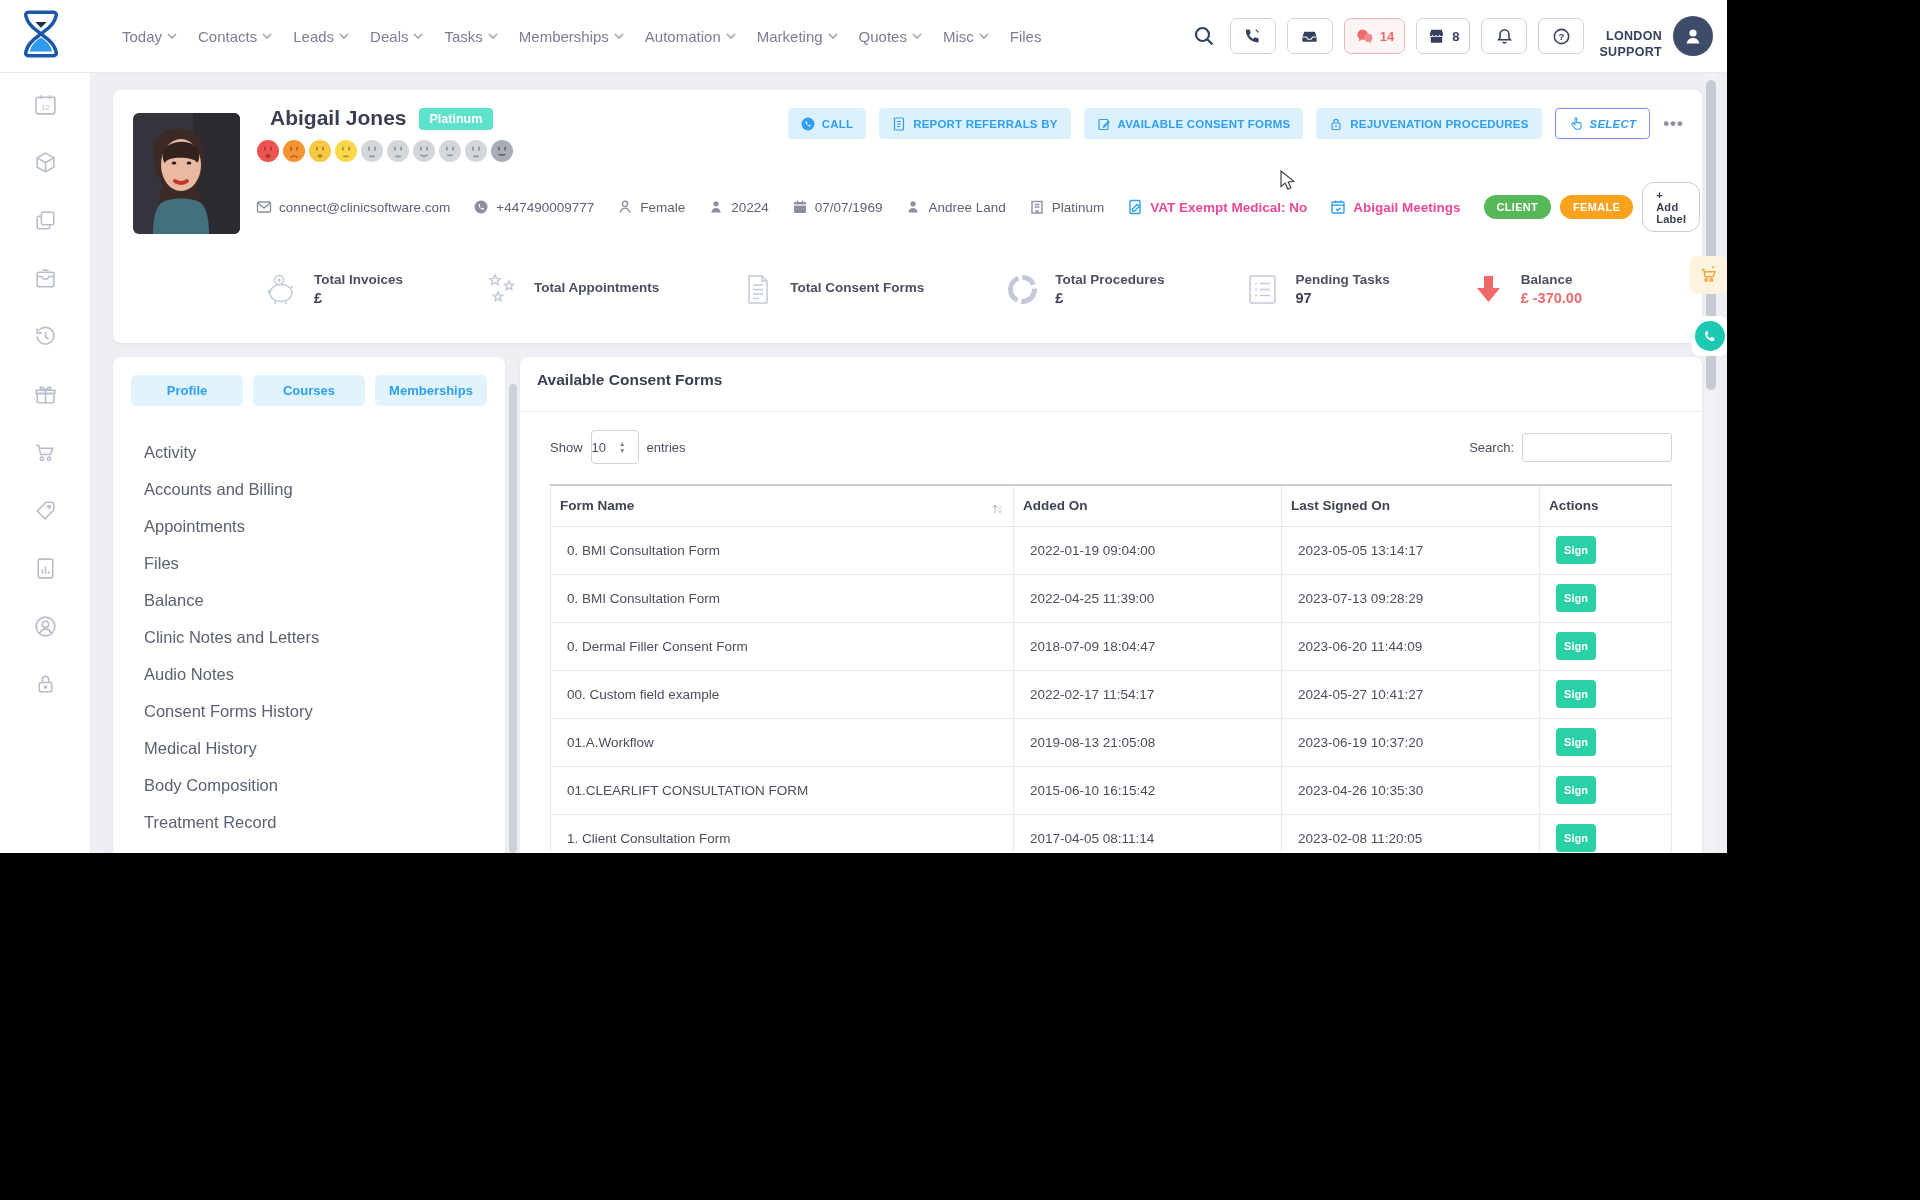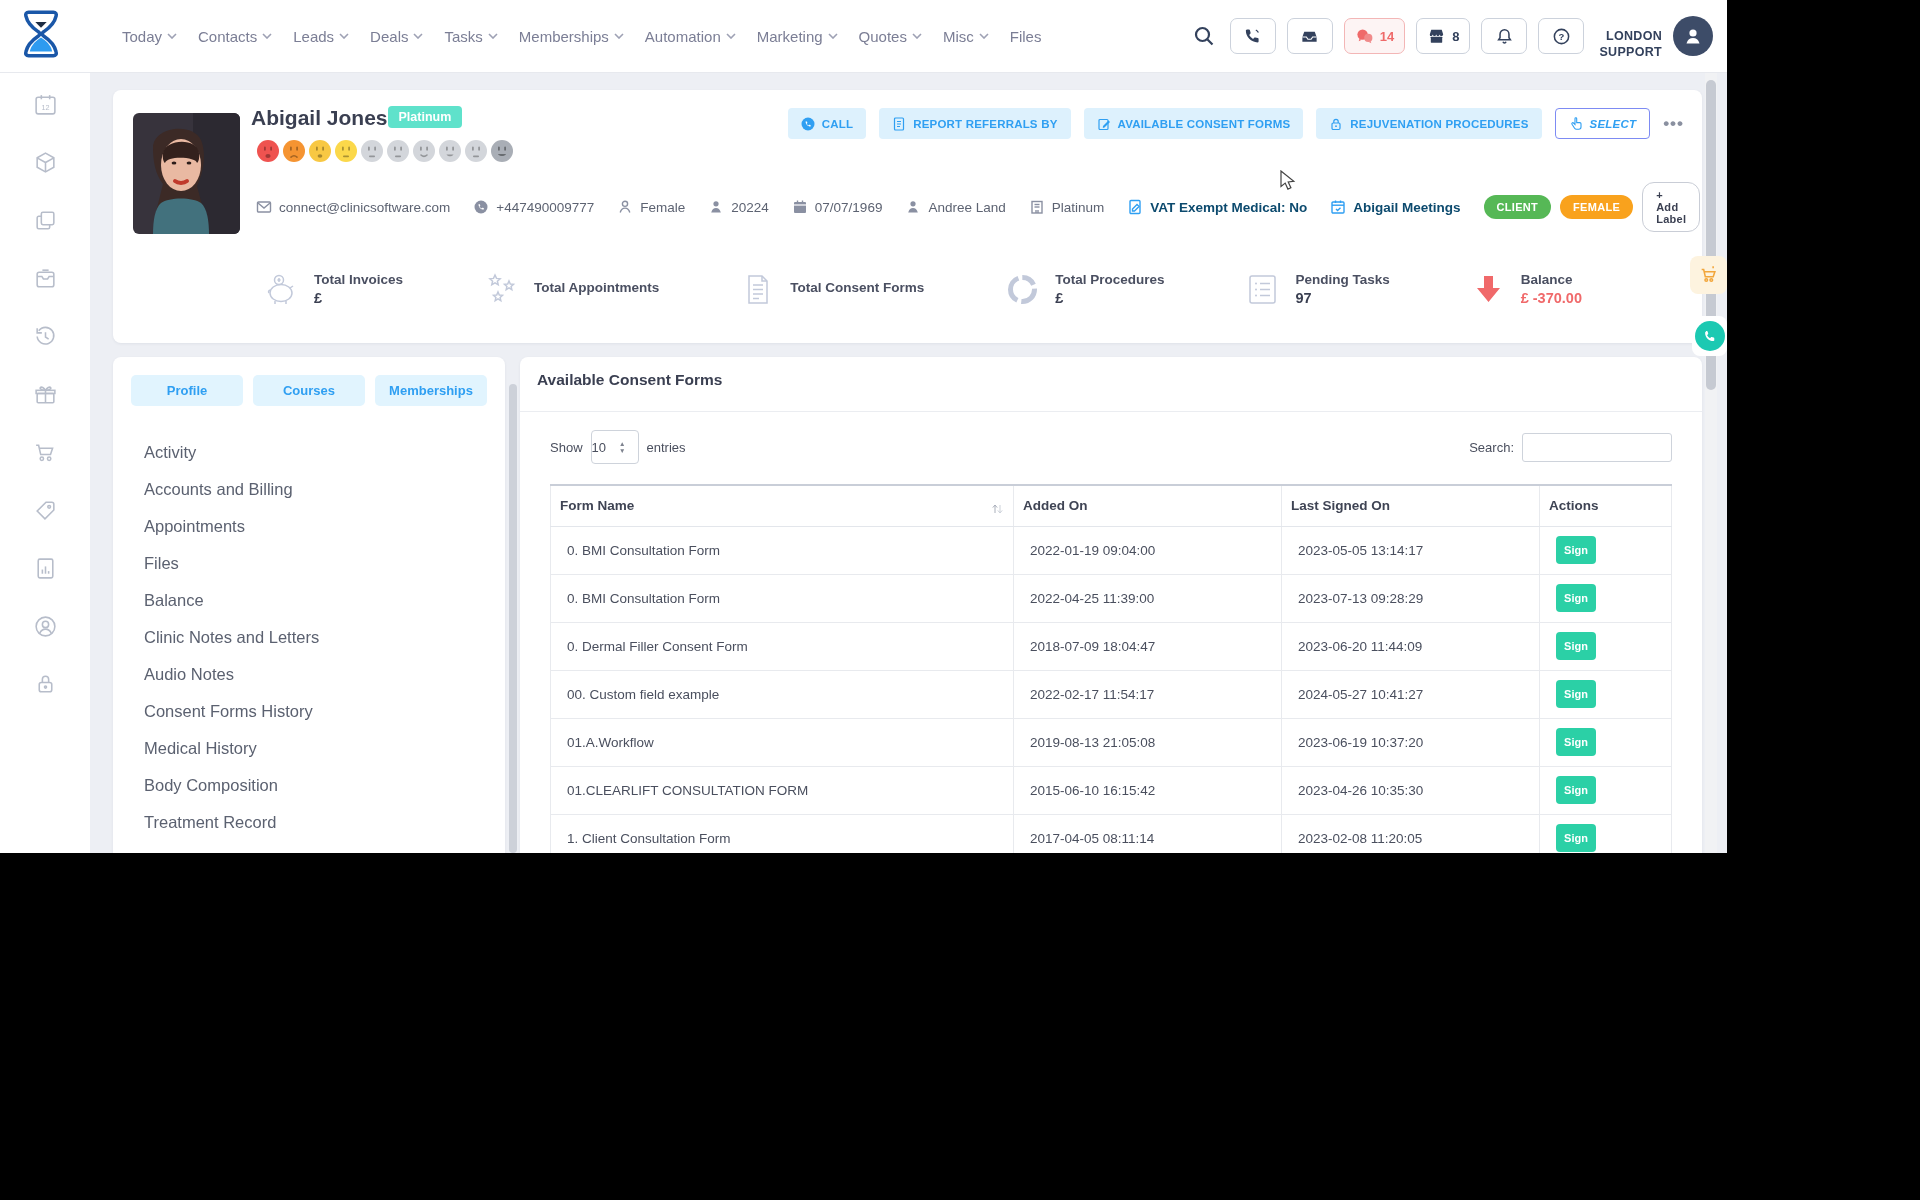--- a/index.html
+++ b/index.html
@@ -27,29 +27,29 @@
 
   
   .sidebar { position:absolute; left:0; top:72px; width:90px; height:781px; background:#fff;
              display:flex; flex-direction:column; align-items:center; padding-top:20px; gap:33px; }
   .sb-icon { width:25px; height:25px; stroke:#b7bdca; stroke-width:1.5; fill:none; cursor:pointer; flex:none; }
 
   
   .card { background:#fff; border-radius:8px; box-shadow:0 1px 3px rgba(40,50,80,.07); }
   .client-card { position:absolute; left:113px; top:90px; width:1589px; height:253px; }
   .photo { position:absolute; left:20px; top:23px; width:107px; height:121px; border-radius:6px; overflow:hidden; }
-  .name-row { position:absolute; left:138px; top:16px; display:flex; align-items:flex-start; }
+  .name-row { position:absolute; left:157px; top:16px; display:flex; align-items:flex-end; gap:12px; }
   .client-name { font-size:21px; font-weight:bold; color:#3a3f51; }
   .tier-badge { background:#5fe2cb; color:#fff; font-size:12.5px; font-weight:bold; padding:4px 11px; border-radius:4px; }
   .moods { position:absolute; left:143px; top:49px; display:flex; gap:2px; }
   .mood { width:24px; height:24px; cursor:pointer; }
   .contact-row { position:absolute; left:143px; top:92px; right:20px; display:flex; align-items:center; gap:23px; }
   .c-item { display:flex; align-items:center; gap:7px; color:#5d6372; font-size:13.5px; white-space:nowrap; }
   .c-item svg { width:16px; height:16px; stroke:#8a90a2; stroke-width:1.4; fill:none; flex:none; }
-  .c-item.blue { color:#0c4a6e; font-weight:bold; }
+  .c-item.blue { color:#ec4899; font-weight:bold; }
   .c-item.blue svg { stroke:#2f9ff2; }
   .label-group { margin-left:auto; display:flex; align-items:center; gap:9px; padding-right:44px; }
   .pill { font-size:11px; font-weight:bold; color:#fff; padding:6px 13px; border-radius:12px; letter-spacing:.3px; }
   .pill.green { background:#56b856; }
   .pill.orange { background:#f9a21d; }
   .pill.outline { background:#fff; color:#3a3f51; border:1px solid #c9cdd6; cursor:pointer; }
   .actions-row { position:absolute; right:18px; top:18px; display:flex; align-items:center; gap:13px; }
   .act-btn { height:31px; padding:0 13px; background:#ddf1fd; color:#2f9ff2; border:none; border-radius:4px;
              font-size:11.5px; font-weight:bold; letter-spacing:.2px; display:flex; align-items:center; gap:7px; cursor:pointer; font-family:inherit; }
   .act-btn svg { width:14px; height:14px; }

